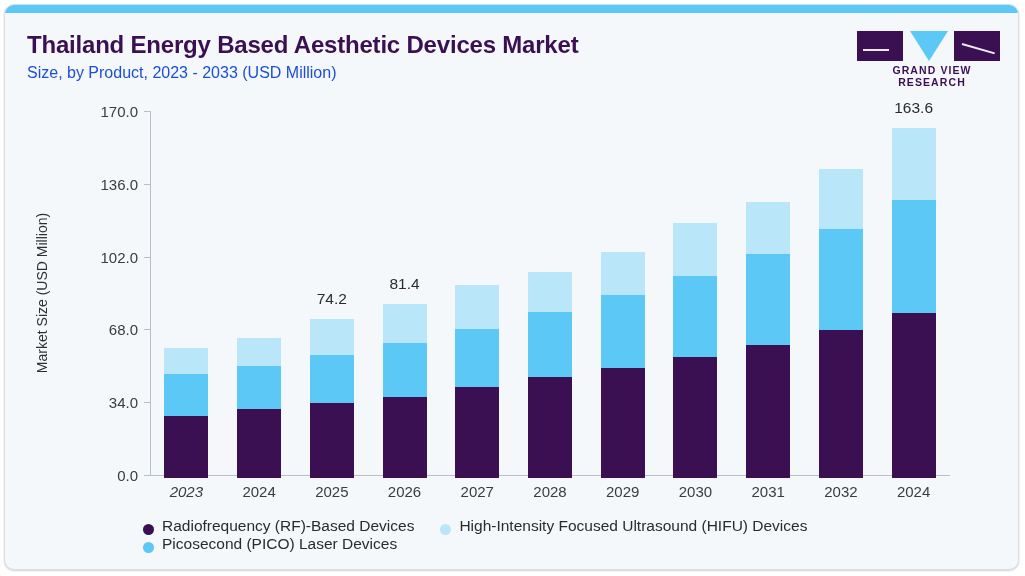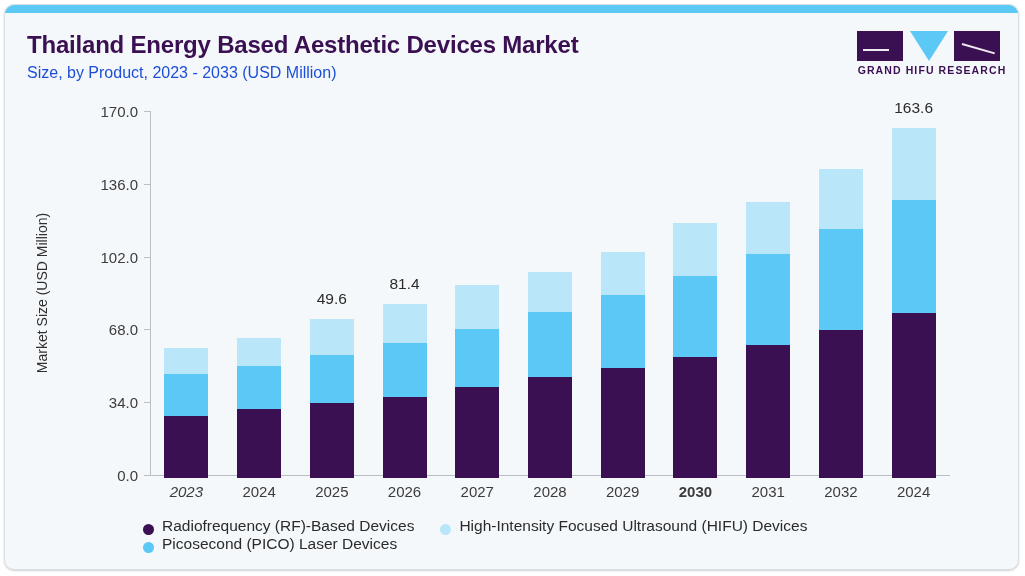--- a/index.html
+++ b/index.html
@@ -110,21 +110,21 @@
     <div class="logo-marks">
       <div class="lm left">
         <div class="slash2"></div>
           <div class="slash"></div>
       </div>
       <div class="tri"></div>
       <div class="lm right">
         <div class="slash"></div>
       </div>
     </div>
-    <div class="logo-text">GRAND HIFU RESEARCH</div>
+    <div class="logo-text">GRAND VIEW RESEARCH</div>
   </div>
 
   <div class="plot" id="plot">
     <div class="axis-v"></div>
     <div class="axis-h"></div>
     <div class="ylabel">Market Size (USD Million)</div>
   <div class="tick" style="top: 364px;"></div>
       <div class="ytick-label" style="top: 364px;">0.0</div>
       <div class="tick" style="top: 291.2px;"></div>
       <div class="ytick-label" style="top: 291.2px;">34.0</div>
@@ -146,21 +146,21 @@
         <div class="seg hifu" style="height: 27.8353px;"></div>
         <div class="seg pico" style="height: 43.8941px;"></div>
         <div class="seg rf" style="height: 68.5176px;"></div>
       </div>
       <div class="xtick-label" style="left: 109.091px;">2024</div>
       <div class="bar" style="left: 159.818px;">
         <div class="seg hifu" style="height: 35.7576px;"></div>
         <div class="seg pico" style="height: 48.1765px;"></div>
         <div class="seg rf" style="height: 74.9412px;"></div>
       </div>
-      <div class="bar-label" style="left: 181.818px; top: 179.125px;">49.6</div>
+      <div class="bar-label" style="left: 181.818px; top: 179.125px;">74.2</div>
       <div class="xtick-label" style="left: 181.818px;">2025</div>
       <div class="bar" style="left: 232.545px;">
         <div class="seg hifu" style="height: 39.3976px;"></div>
         <div class="seg pico" style="height: 53.5294px;"></div>
         <div class="seg rf" style="height: 81.3647px;"></div>
       </div>
       <div class="bar-label" style="left: 254.545px; top: 163.708px;">81.4</div>
       <div class="xtick-label" style="left: 254.545px;">2026</div>
       <div class="bar" style="left: 305.273px;">
         <div class="seg hifu" style="height: 43.8941px;"></div>
@@ -178,21 +178,21 @@
         <div class="seg hifu" style="height: 42.8235px;"></div>
         <div class="seg pico" style="height: 72.8px;"></div>
         <div class="seg rf" style="height: 110.271px;"></div>
       </div>
       <div class="xtick-label" style="left: 472.727px;">2029</div>
       <div class="bar" style="left: 523.455px;">
         <div class="seg hifu" style="height: 52.4588px;"></div>
         <div class="seg pico" style="height: 81.3647px;"></div>
         <div class="seg rf" style="height: 120.976px;"></div>
       </div>
-      <div class="xtick-label" style="left: 545.455px; font-weight: bold;">2030</div>
+      <div class="xtick-label" style="left: 545.455px;">2030</div>
       <div class="bar" style="left: 596.182px;">
         <div class="seg hifu" style="height: 52.4588px;"></div>
         <div class="seg pico" style="height: 91px;"></div>
         <div class="seg rf" style="height: 132.753px;"></div>
       </div>
       <div class="xtick-label" style="left: 618.182px;">2031</div>
       <div class="bar" style="left: 668.909px;">
         <div class="seg hifu" style="height: 59.9529px;"></div>
         <div class="seg pico" style="height: 101.706px;"></div>
         <div class="seg rf" style="height: 147.741px;"></div>

